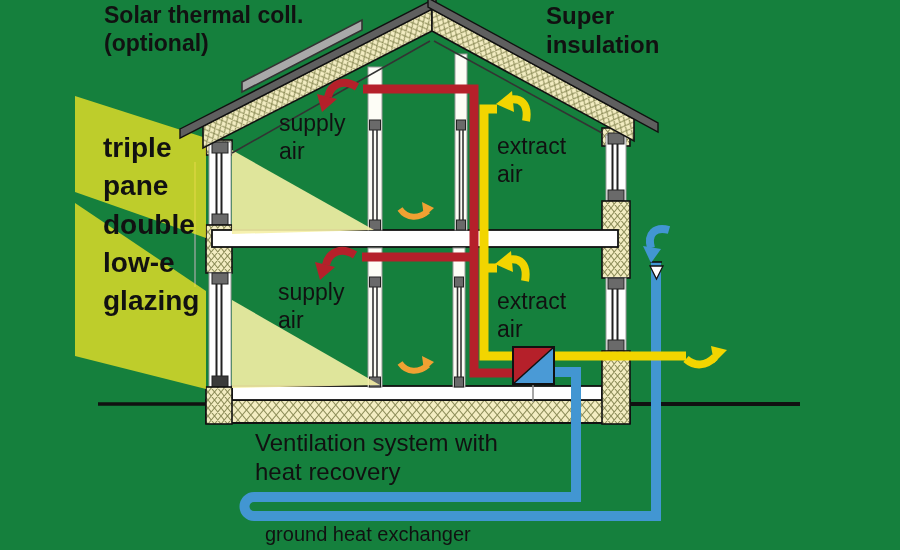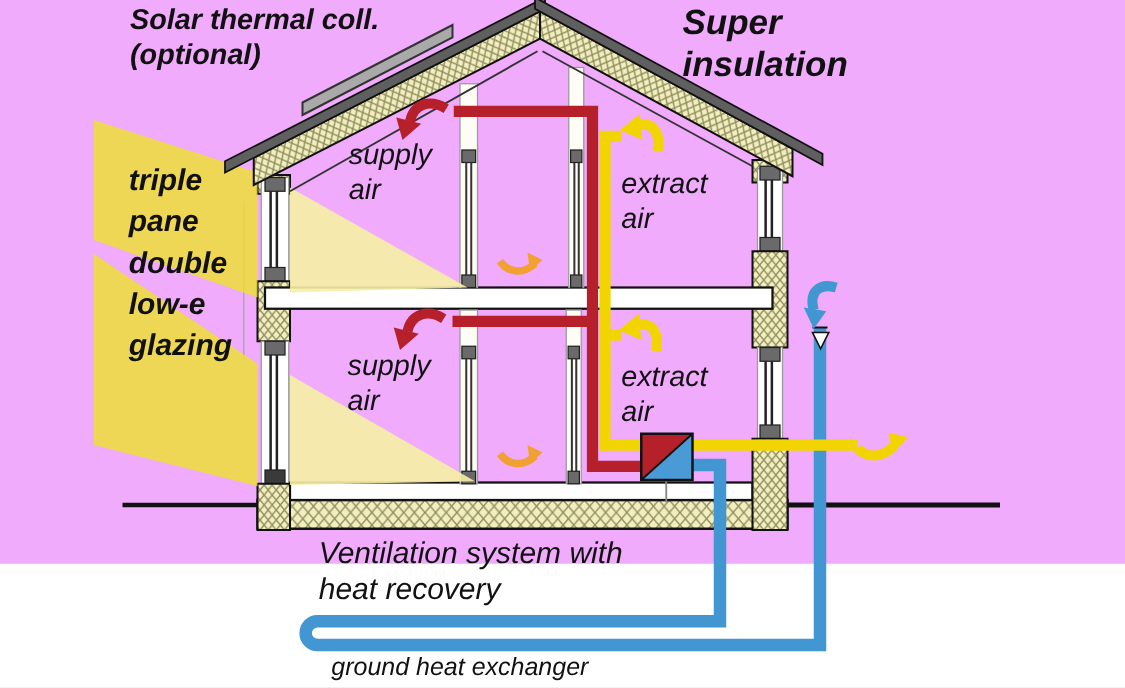--- a/index.html
+++ b/index.html
@@ -1,23 +1,23 @@
 <!DOCTYPE html>
 <html style="--supply_red: #b5202a; --extract_yellow: #f2d500; --fresh_blue: #4296d2; --swirl_orange: #f0a132; --sun_yellow: #eee326; --sun_pale: #f5efa5; --insulation_fill: #f3edc2; --hatch_line: #8e8e5a; --roof_gray: #5f5f5f; --collector_gray: #a9a9a9; --frame_gray: #6a6a6a; --hx_red: #b5202a; --hx_blue: #4a9ad6; --ink: #111111;"><head>
 <meta charset="utf-8">
 <style>
   html,body{margin:0;padding:0;background:#ffffff;width:900px;height:550px;overflow:hidden;}
-  #stage{position:relative;width:900px;height:451px;background:#f0abfc;
-         font-family:"Liberation Sans", sans-serif;font-style:italic;}
+  #stage{position:relative;width:900px;height:550px;background:#15803d;
+         font-family:"Liberation Sans", sans-serif;}
   #diagram-svg{position:absolute;left:0;top:0;}
   .lbl{position:absolute;color:#111;white-space:pre-line;line-height:1.22;}
   .bold{font-weight:bold;}
   .lbl-solar{left:104px;top:1px;font-size:23px;}
-  .lbl-super{left:546px;top:1px;font-size:28px;}
-  .lbl-glazing{left:103px;top:129px;font-size:24px;line-height:1.37;}
+  .lbl-super{left:546px;top:1px;font-size:24px;}
+  .lbl-glazing{left:103px;top:129px;font-size:28px;line-height:1.37;}
   .lbl-supply-upper{left:279px;top:109px;font-size:23px;}
   .lbl-extract-upper{left:497px;top:132px;font-size:23px;}
   .lbl-supply-lower{left:278px;top:278px;font-size:23px;}
   .lbl-extract-lower{left:497px;top:287px;font-size:23px;}
   .lbl-ventilation{left:255px;top:428px;font-size:24px;}
   .lbl-ground{left:265px;top:522px;font-size:20px;}
 </style>
 </head>
 <body>
 

